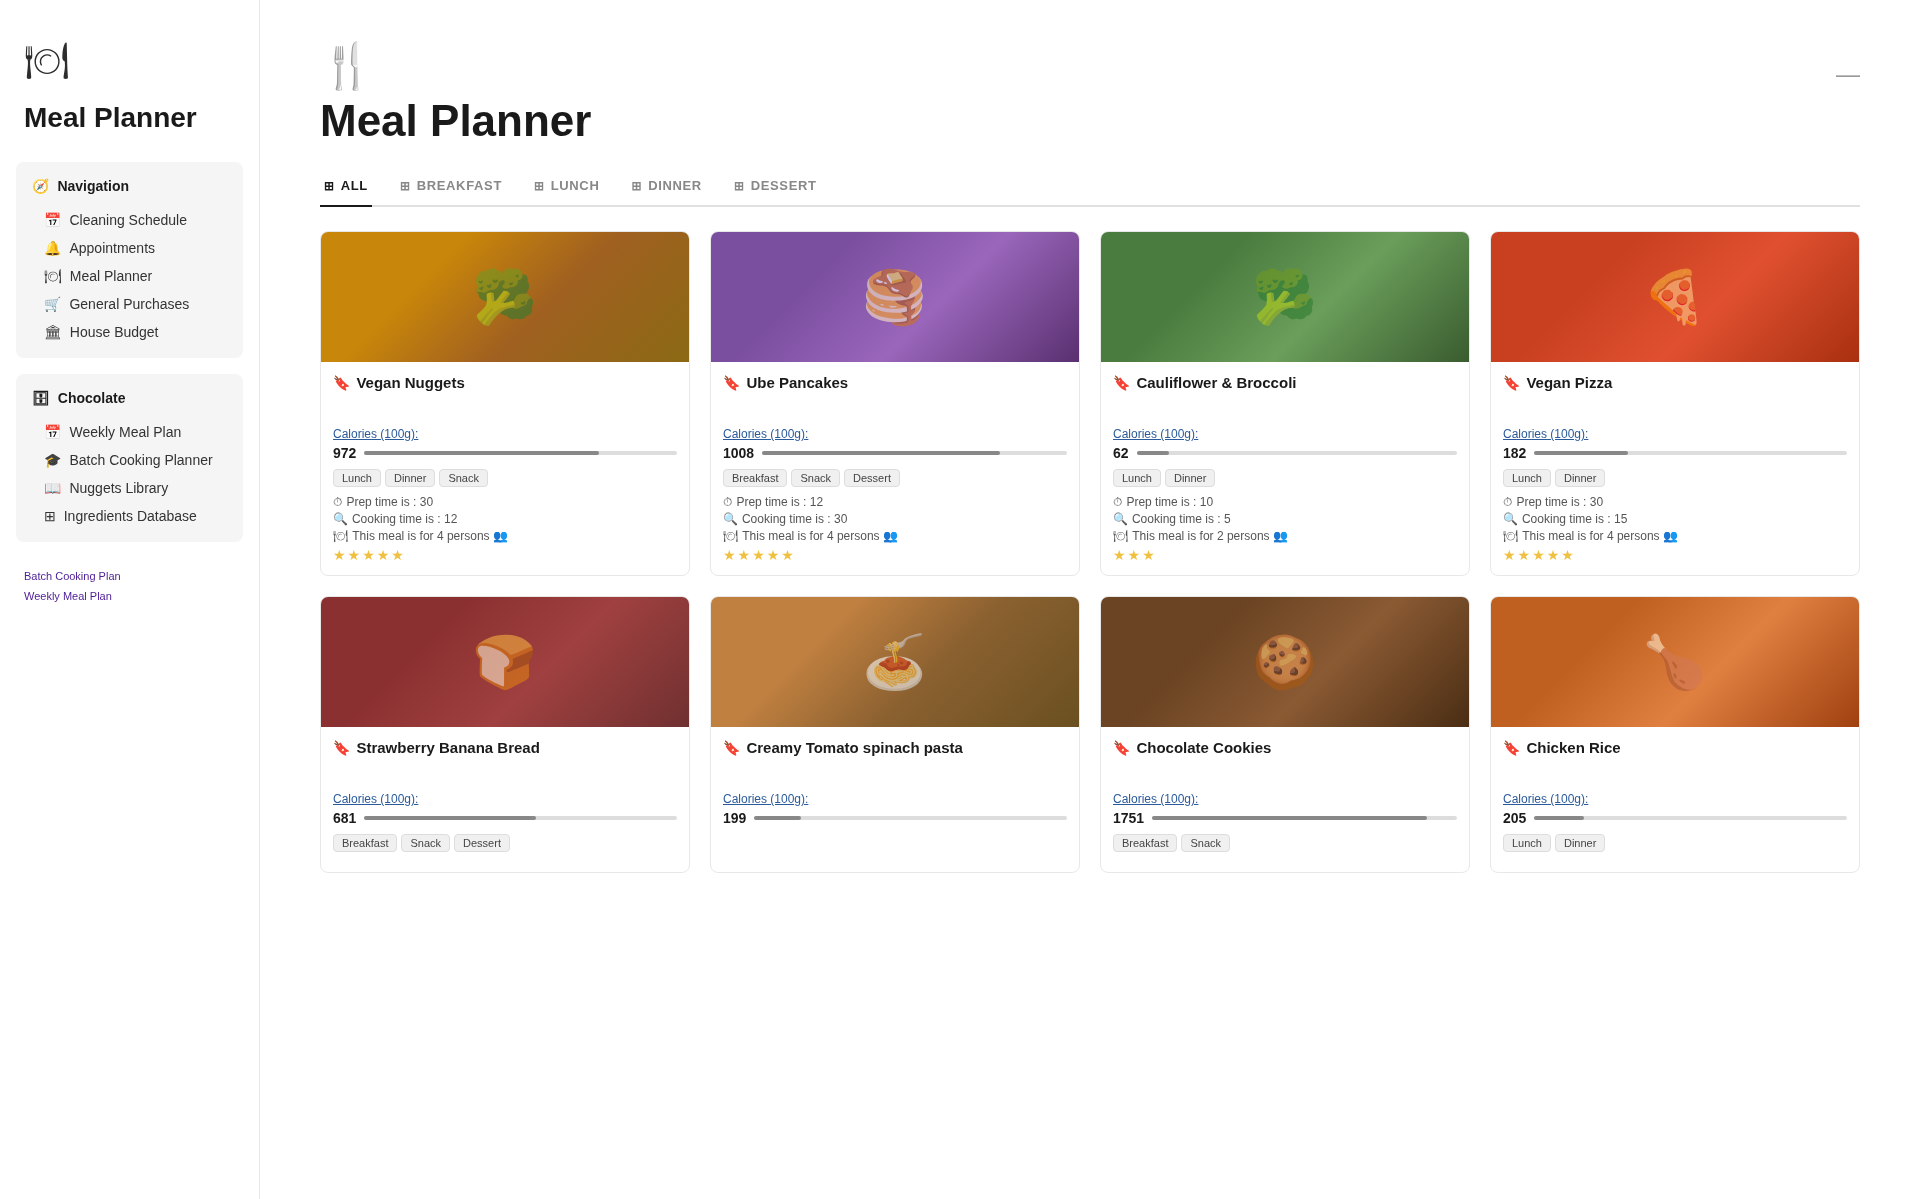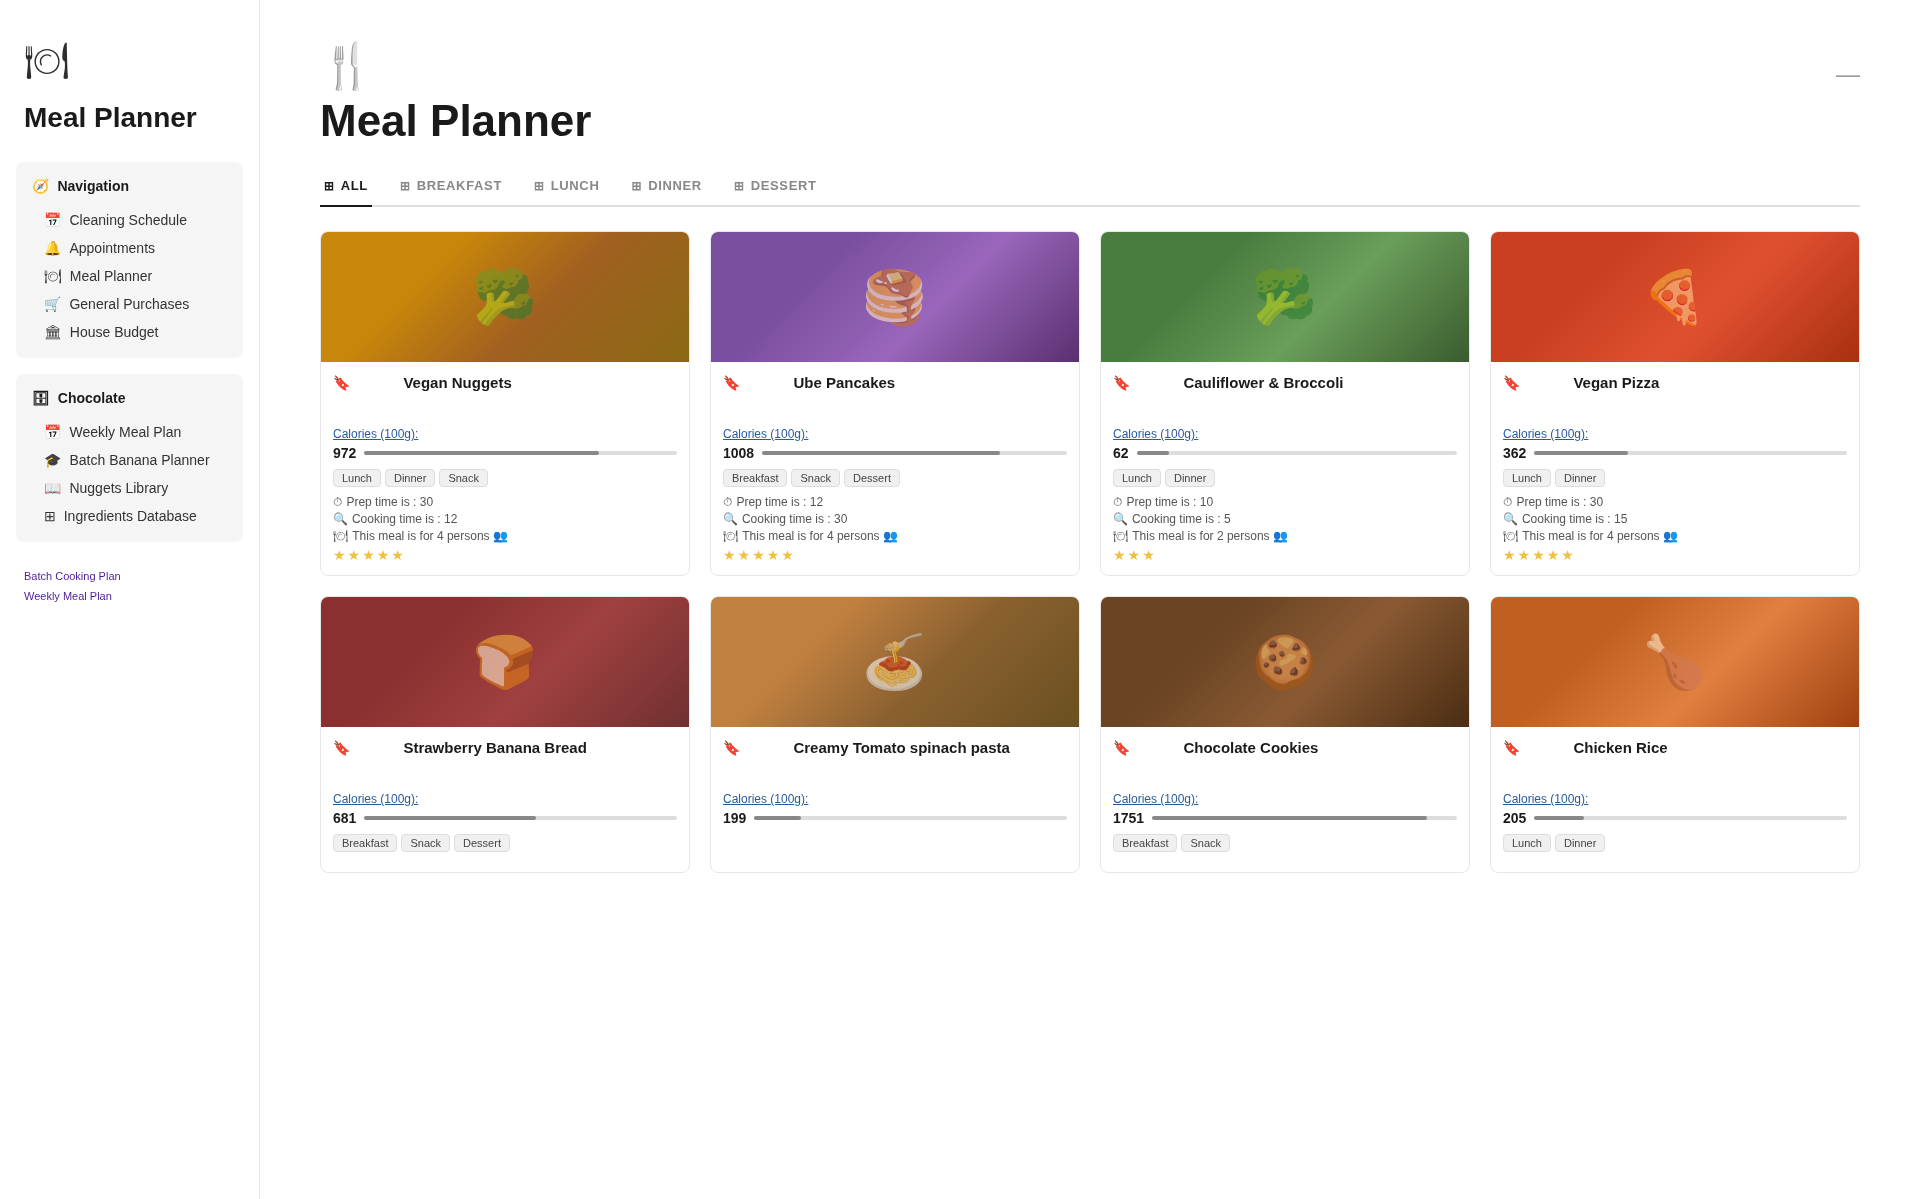--- a/index.html
+++ b/index.html
@@ -181,21 +181,20 @@
 
     .bookmark-icon {
       color: #1a1a1a;
       font-size: 14px;
     }
 
     .recipe-name {
       font-size: 15px;
       font-weight: 700;
       color: #1a1a1a;
-      margin-left: 47px;
     }
 
     .calories-label {
       font-size: 12px;
       color: #2a5a9a;
       text-decoration: underline;
       margin-bottom: 4px;
       margin-top: 36px;
     }
 
@@ -309,21 +308,21 @@
     <div class="nav-section-header">
       <span>🗄</span>
       <span>Chocolate</span>
     </div>
     <div class="nav-item">
       <span class="nav-icon">📅</span>
       <span>Weekly Meal Plan</span>
     </div>
     <div class="nav-item">
       <span class="nav-icon">🎓</span>
-      <span>Batch Banana Planner</span>
+      <span>Batch Cooking Planner</span>
     </div>
     <div class="nav-item">
       <span class="nav-icon">📖</span>
       <span>Nuggets Library</span>
     </div>
     <div class="nav-item">
       <span class="nav-icon">⊞</span>
       <span>Ingredients Database</span>
     </div>
   </div>
@@ -494,21 +493,21 @@
         <div class="food-img img-vegan-pizza">
           <span style="font-size: 52px; opacity: 0.6;">🍕</span>
         </div>
         <div class="recipe-card-body">
           <div class="recipe-name-row">
             <span class="bookmark-icon">🔖</span>
             <span class="recipe-name">Vegan Pizza</span>
           </div>
           <div class="calories-label">Calories (100g):</div>
           <div class="calories-row">
-            <span class="calories-value">362</span>
+            <span class="calories-value">182</span>
             <div class="calories-bar">
               <div class="calories-bar-fill" style="width: 30%;"></div>
             </div>
           </div>
           <div class="tags-row">
             <span class="tag">Lunch</span>
             <span class="tag">Dinner</span>
           </div>
           <div class="meta-row">
             <span class="meta-icon">⏱</span>

